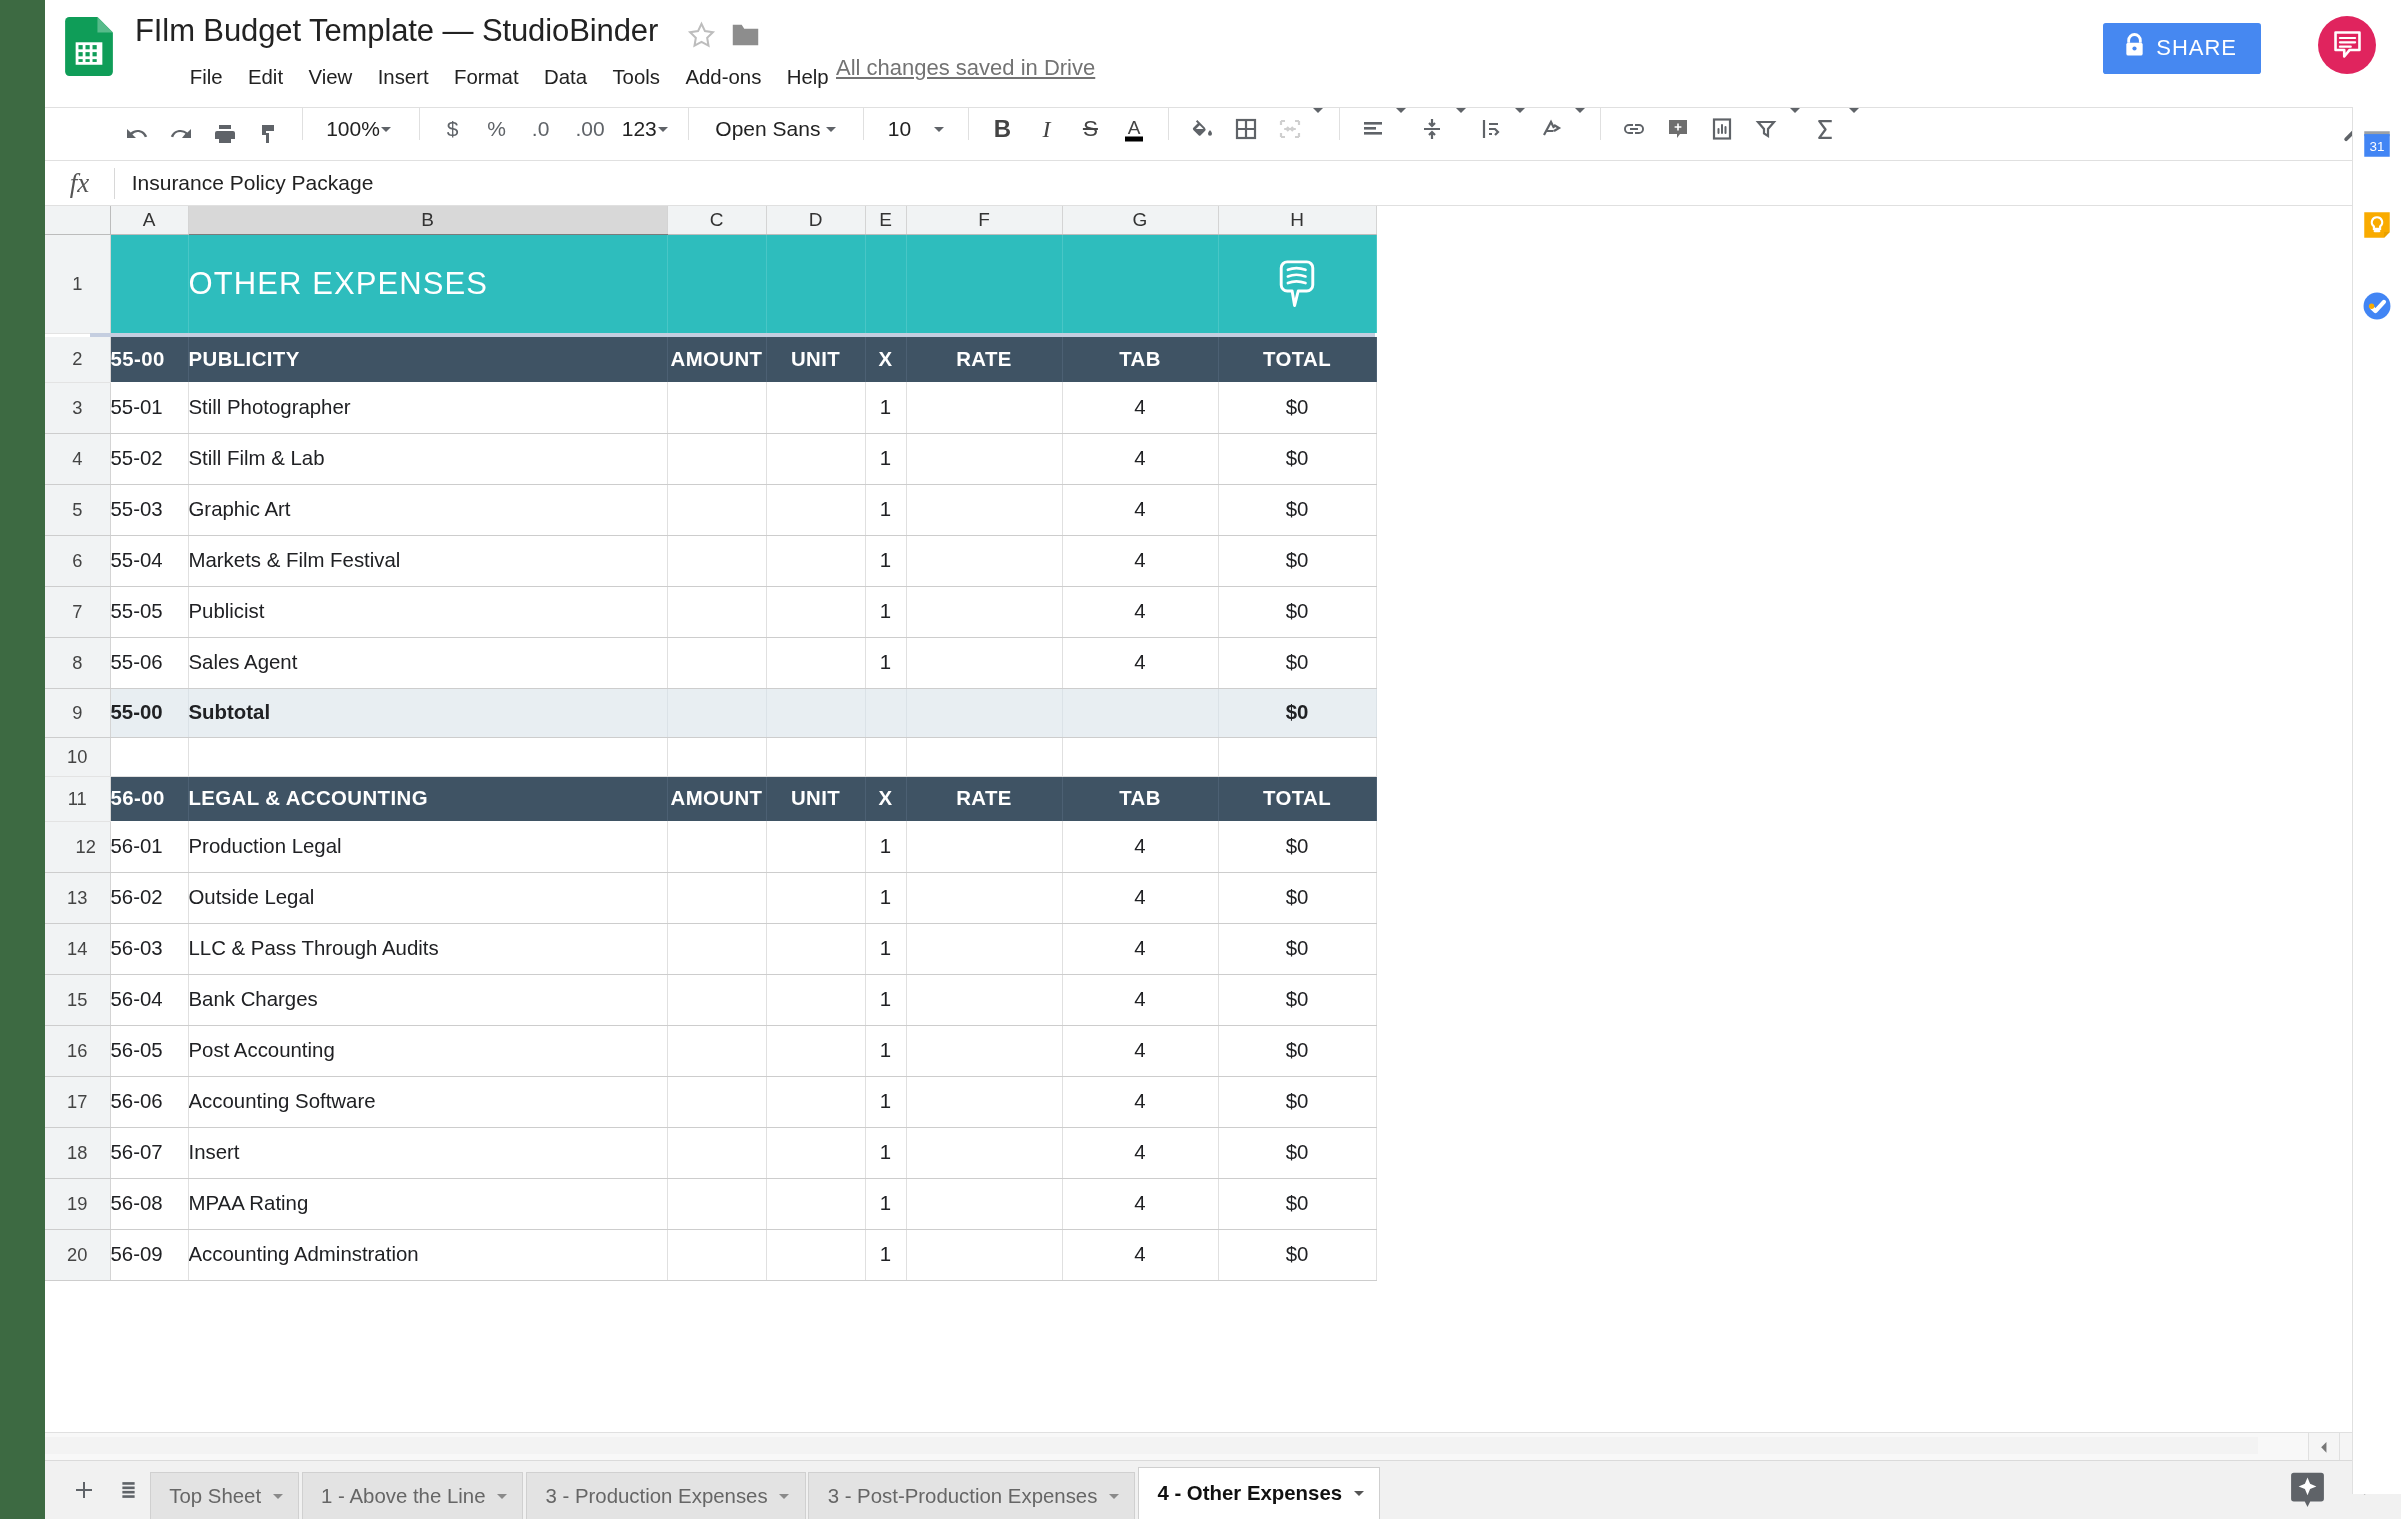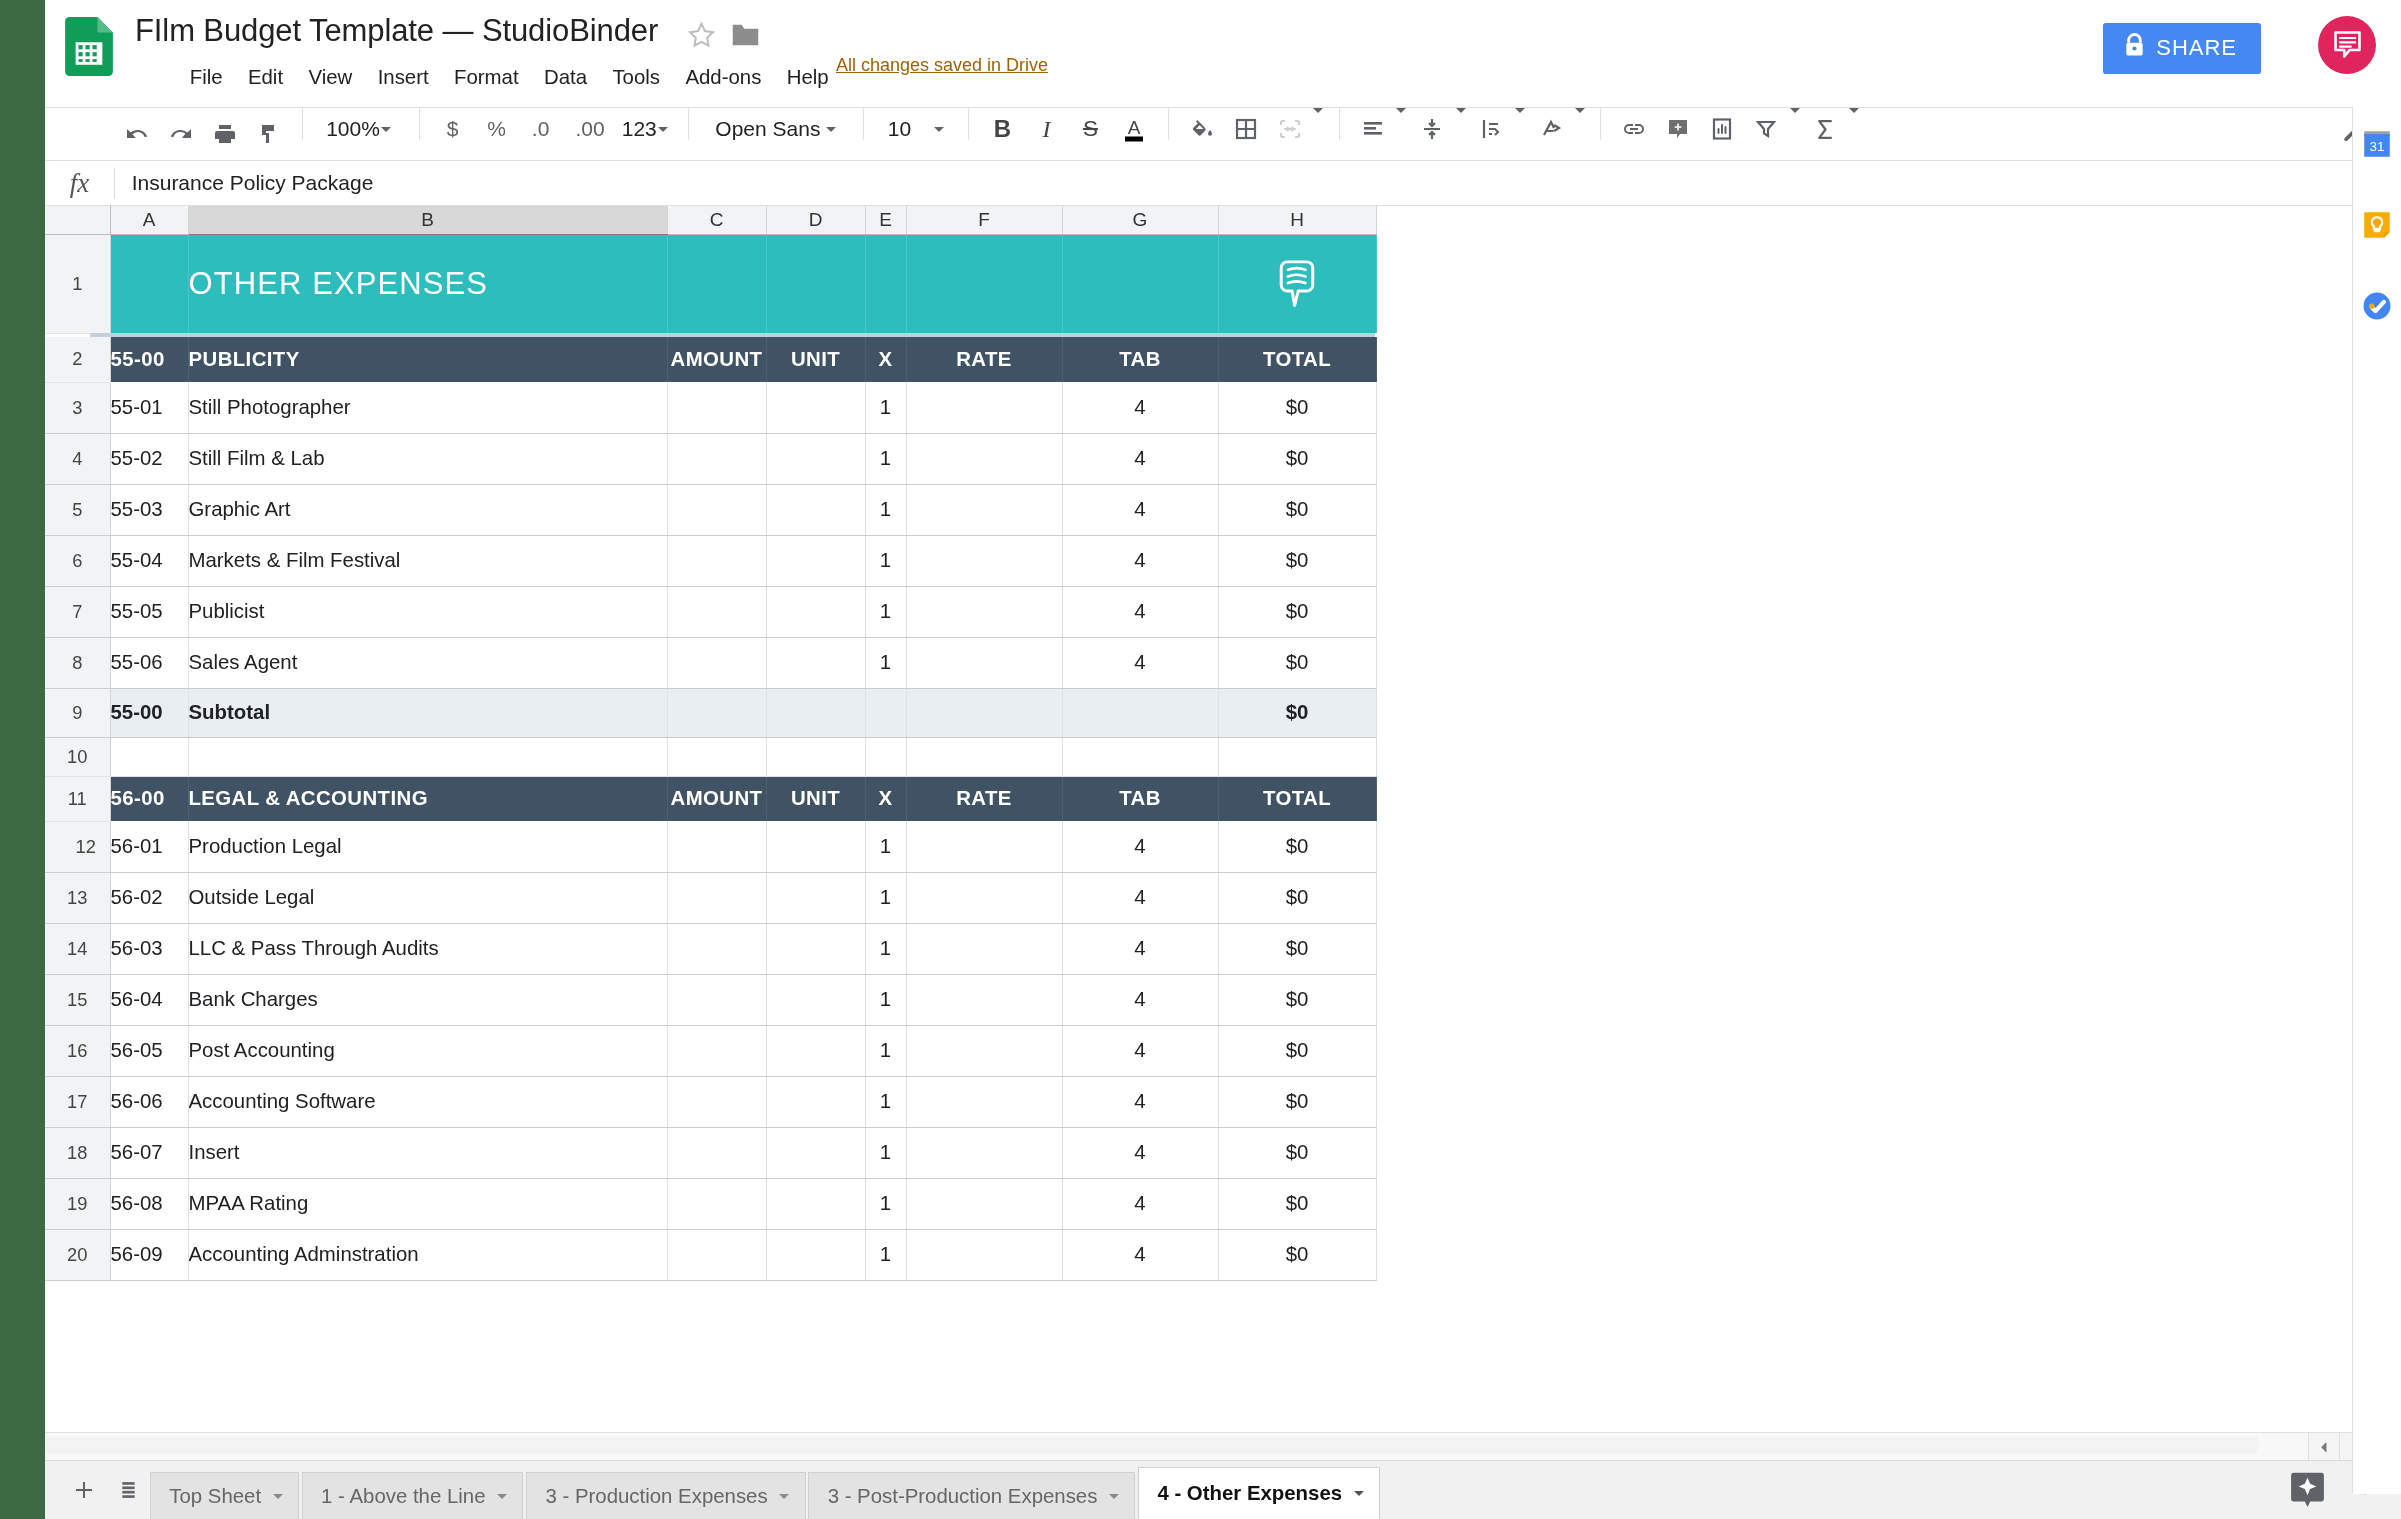--- a/index.html
+++ b/index.html
@@ -25,21 +25,21 @@
     font-size:31px; color:#222; letter-spacing:-0.1px; white-space:nowrap;
   }
   .star-icon { position:absolute; left:641px; top:20px; width:31px; height:31px; color:#b9b9b9; }
   .folder-icon { position:absolute; left:685px; top:21px; width:31px; height:28px; }
   .menubar { position:absolute; left:132px; top:54px; display:flex; gap:0; align-items:center;margin-top:8px; }
   .menu-item {
     font-size:20.4px; color:#222; padding:4.2px 12.7px; cursor:default; white-space:nowrap;
   }
   .save-state {
     position:absolute; left:791px; top:55px;
-    font-size:18px; color:#a16207; text-decoration:underline; white-space:nowrap;
+    font-size:22px; color:#737373; text-decoration:underline; white-space:nowrap;
   }
   .comment-hdr-icon { position:absolute; right:262px; top:27px; width:35px; height:32px; }
   .share-btn {
     position:absolute; right:140px; top:22.5px;
     height:51px; background:#4688f1; color:#fff; border:none; border-radius:2.8px;
     display:flex; align-items:center; gap:11.3px; padding:0 24px 0 21px;
     font-size:22px; letter-spacing:1px; font-family:inherit; cursor:pointer;
   }
   .share-btn svg { width:21px; height:24px; }
   .avatar {

